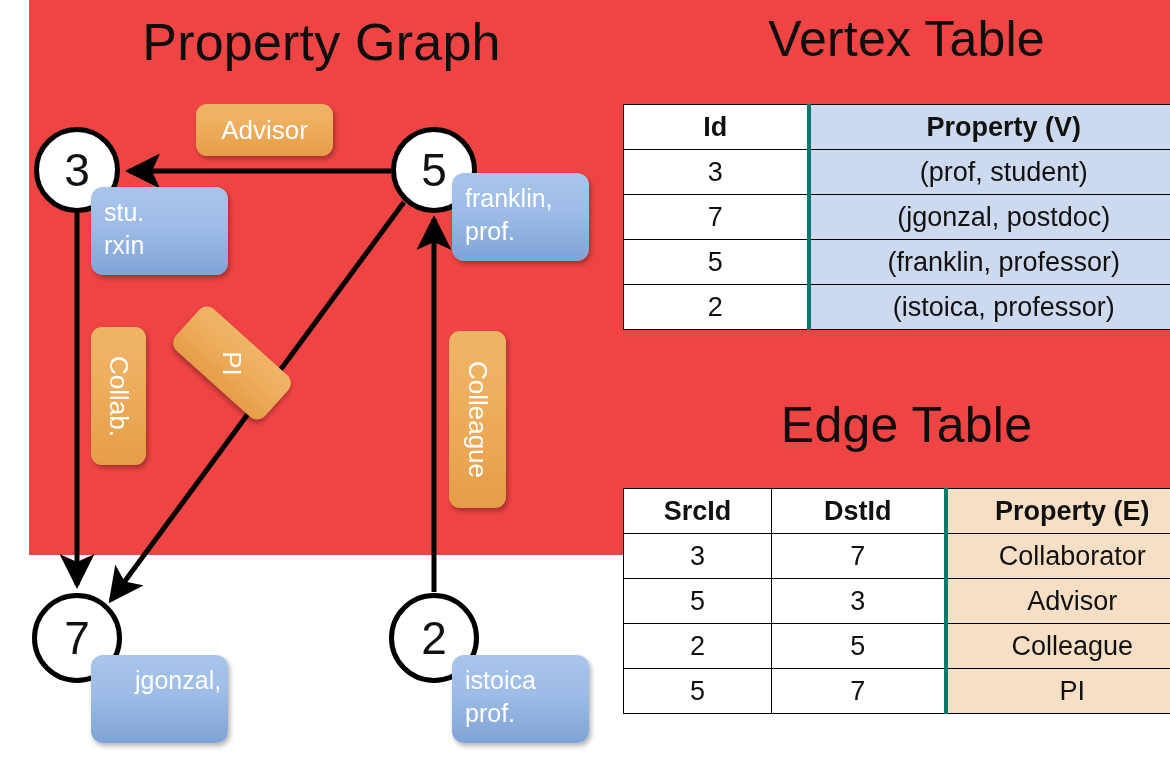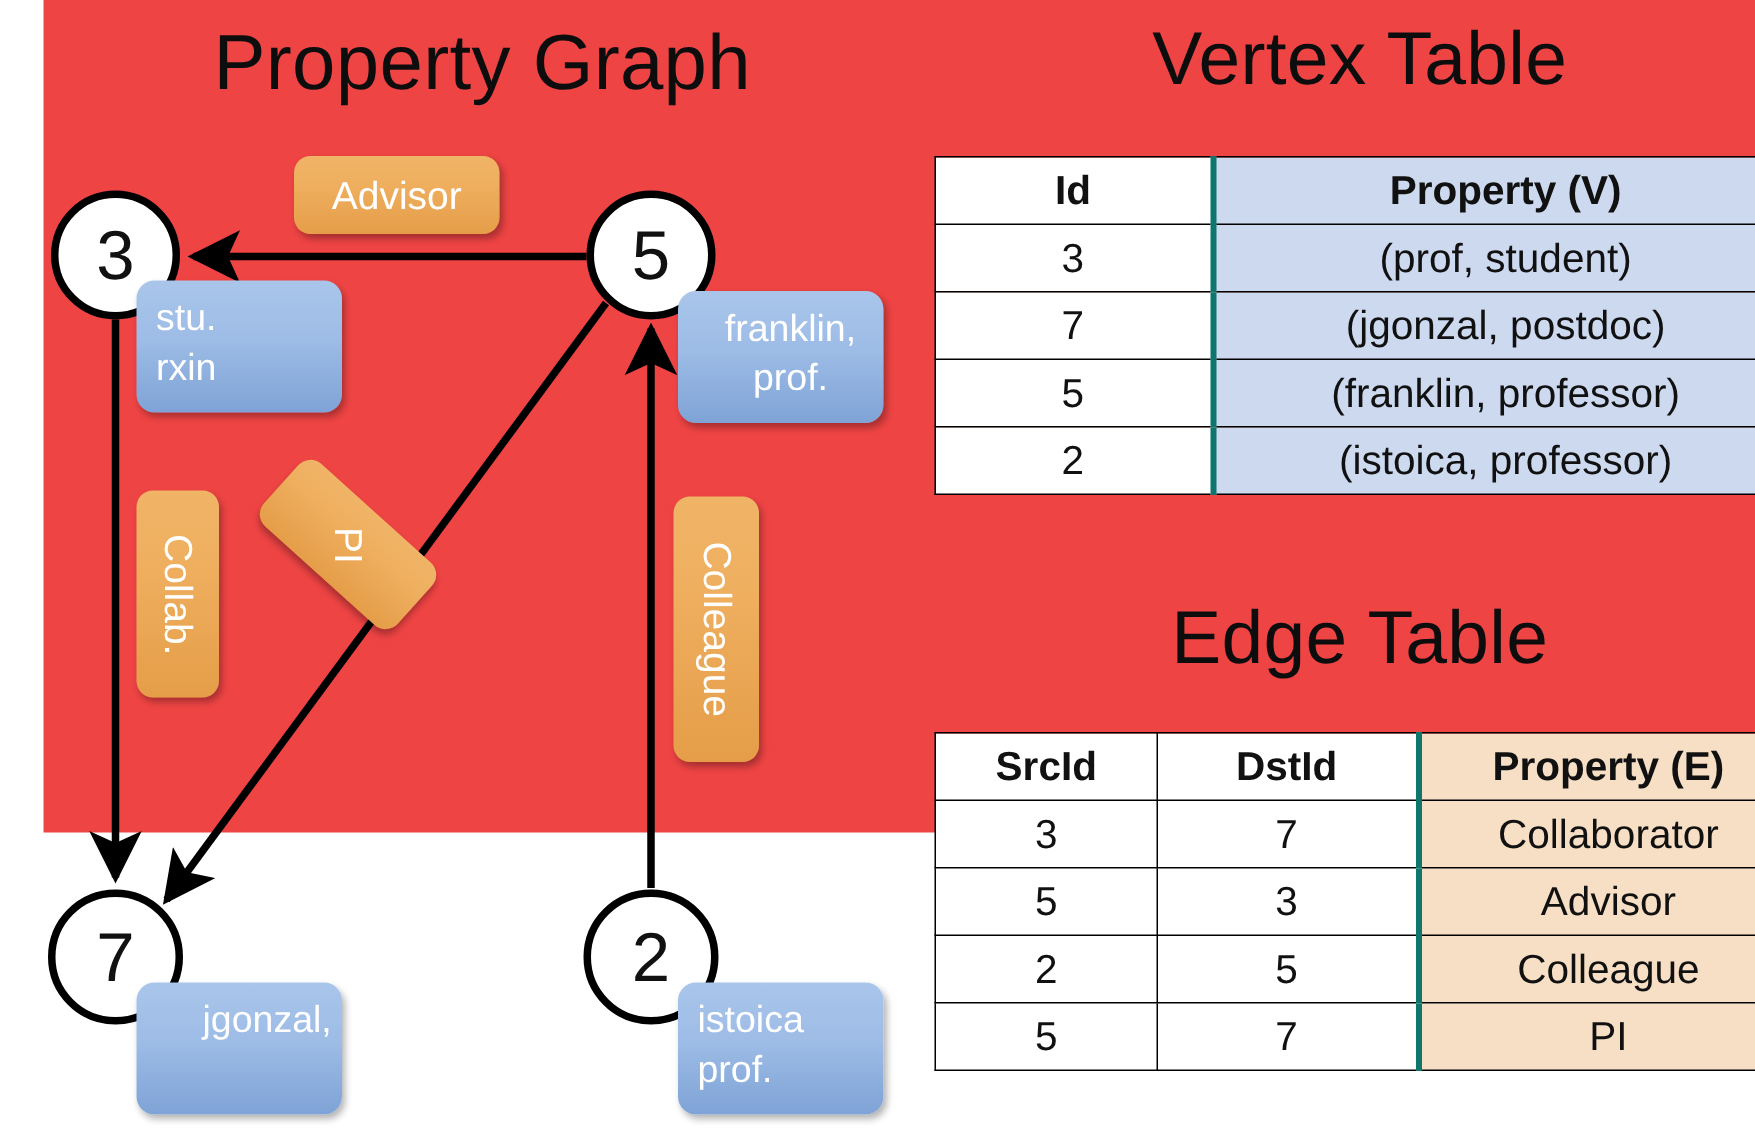--- a/index.html
+++ b/index.html
@@ -131,21 +131,21 @@
     </div>
     <div class="node-circle" style="left:360px; top:593px; width:90px; height:90px;">
       <span>2</span>
     </div>
 
     <div class="vlabel" style="left:62px; top:187px; width:137px; height:88px;">
       <div>stu.</div>
       <div>rxin</div>
     </div>
 
-    <div class="vlabel" style="left:423px; top:194px; width:137px; height:88px;text-align:center;">
+    <div class="vlabel" style="left:423px; top:173px; width:137px; height:88px;">
       <div>franklin,</div>
       <div>prof.</div>
     </div>
 
     <div class="vlabel" style="left:62px; top:655px; width:137px; height:88px;padding-left:44px;">
       <div>jgonzal,</div>
     </div>
 
     <div class="vlabel" style="left:423px; top:655px; width:137px; height:88px;">
       <div>istoica</div>

